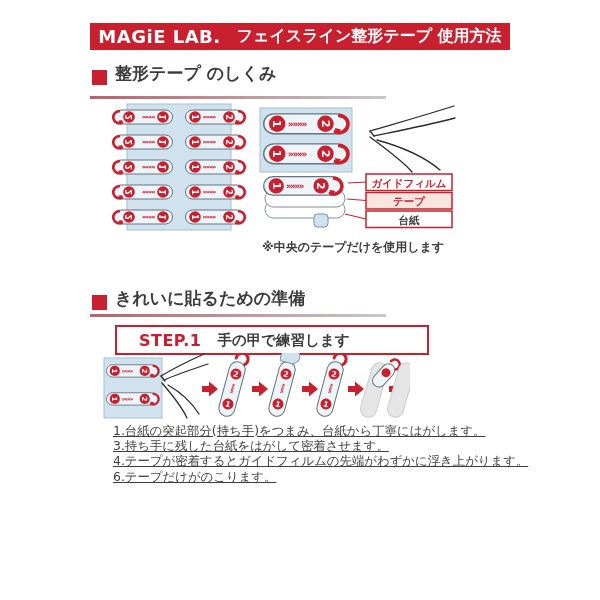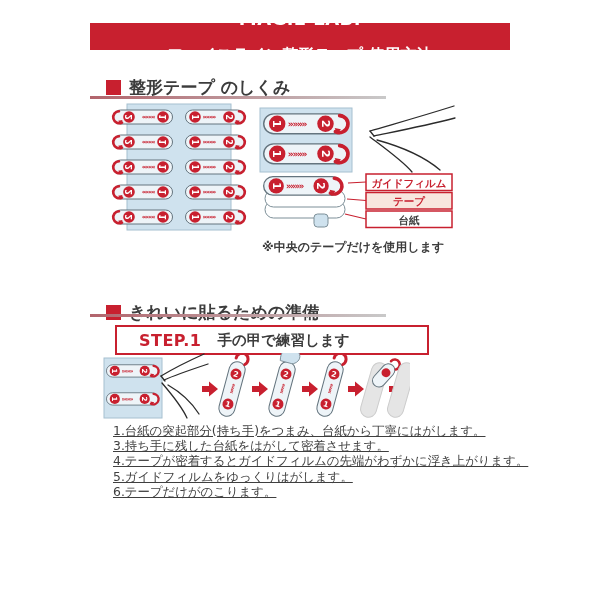--- a/index.html
+++ b/index.html
@@ -1,26 +1,26 @@
 <!DOCTYPE html>
 <html><head>
 <meta charset="utf-8">
 <style>
   html,body{margin:0;padding:0;background:#fff;}
   .canvas{position:relative;width:600px;height:600px;background:#ffffff;overflow:hidden;
           font-family:"DejaVu Sans","Liberation Sans",sans-serif;}
 
   
   .topbar{position:absolute;left:90px;top:23px;width:420px;height:27px;background:#c8202f;
-          color:#fff;display:flex;align-items:center;justify-content:center;gap:16px;flex-direction:column;}
+          color:#fff;display:flex;align-items:center;justify-content:center;gap:16px;}
   .brand{font-weight:bold;font-size:18px;letter-spacing:.5px;white-space:nowrap;}
   .headtitle{font-weight:bold;font-size:16px;white-space:nowrap;}
 
   
-  .sec-title{position:absolute;display:flex;align-items:center;gap:8px;margin:14px;
+  .sec-title{position:absolute;display:flex;align-items:flex-end;gap:8px;margin:0;
              font-size:17px;font-weight:bold;color:#3c3c3c;white-space:nowrap;}
   .sq{width:15px;height:15px;background:#c8202f;display:inline-block;flex:none;}
   .rule{position:absolute;left:90px;width:296px;height:3px;
         background:linear-gradient(to right,#b2646c,#c9c9c9);}
 
   
   .caption{position:absolute;font-size:12px;font-weight:bold;color:#3c3c3c;white-space:nowrap;}
 
   
   .stepbox{position:absolute;left:115px;top:325px;width:266px;height:26px;background:#fff;
@@ -197,17 +197,16 @@
     <use href="#arrow-r" x="291" y="28"></use>
     <g transform="translate(303 37) rotate(16)">
       <use href="#tape-gray" x="-10" y="-29"></use>
     </g>
   </svg>
 
   <div class="instructions">
     <div>1.台紙の突起部分(持ち手)をつまみ、台紙から丁寧にはがします。</div>
     <div>3.持ち手に残した台紙をはがして密着させます。</div>
     <div>4.テープが密着するとガイドフィルムの先端がわずかに浮き上がります。</div>
-    <div>5.ガイドフィルムをゆっくりはがします。</div>
     <div>6.テープだけがのこります。</div>
   </div>
 
 </div>
 
 </body></html>

